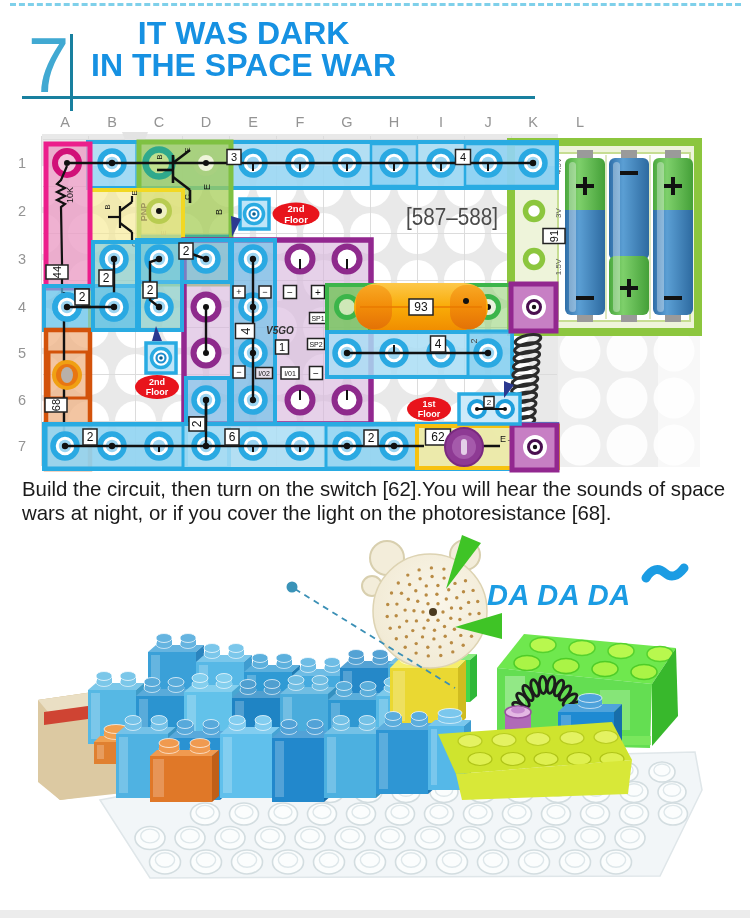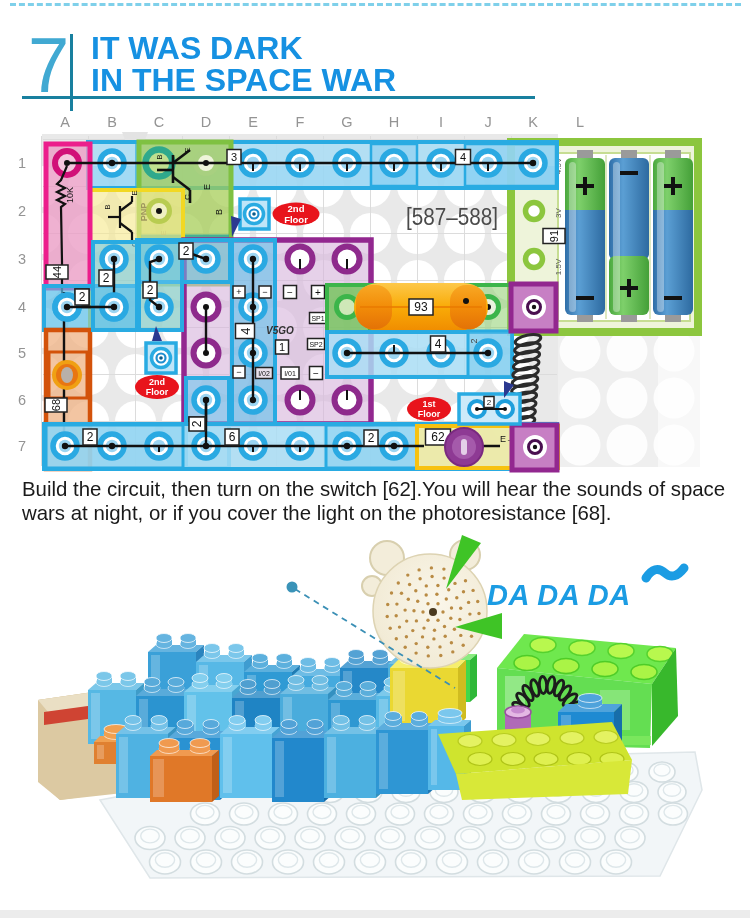--- a/index.html
+++ b/index.html
@@ -9,21 +9,21 @@
 </head>
 <body>
 <div style="position:relative;width:750px;height:921px;">
 
 <div class="abs" style="left:10px;top:3px;width:731px;border-top:3px dashed #7fd0ea;"></div>
 
 <div class="abs" style="left:28px;top:20px;font-size:78px;color:#41a9d2;font-weight:500;transform:scaleX(0.95);transform-origin:left top;">7</div>
 
 <div class="abs" style="left:70px;top:34px;width:2.5px;height:77px;background:#18809f;"></div>
 
-<div class="abs" style="left:91px;top:32px;font-size:32px;line-height:32px;font-weight:bold;color:#1691e2;">IT&nbsp;WAS&nbsp;DARK<br>IN&nbsp;THE&nbsp;SPACE&nbsp;WAR</div>
+<div class="abs" style="left:91px;top:17px;font-size:32px;line-height:32px;font-weight:bold;color:#1691e2;text-align:center;">IT&nbsp;WAS&nbsp;DARK<br>IN&nbsp;THE&nbsp;SPACE&nbsp;WAR</div>
 
 <div class="abs" style="left:22px;top:96px;width:513px;height:2.5px;background:#18809f;"></div>
 
 <svg class="abs" style="left:0;top:0;" width="750" height="480" viewBox="0 0 750 480">
 <defs>
 <linearGradient id="gGreen" x1="0" y1="0" x2="1" y2="0">
  <stop offset="0" stop-color="#4aa83e"></stop>
           <stop offset="0.35" stop-color="#7ed06b"></stop>
           <stop offset="1" stop-color="#44a038"></stop>
 </linearGradient>

